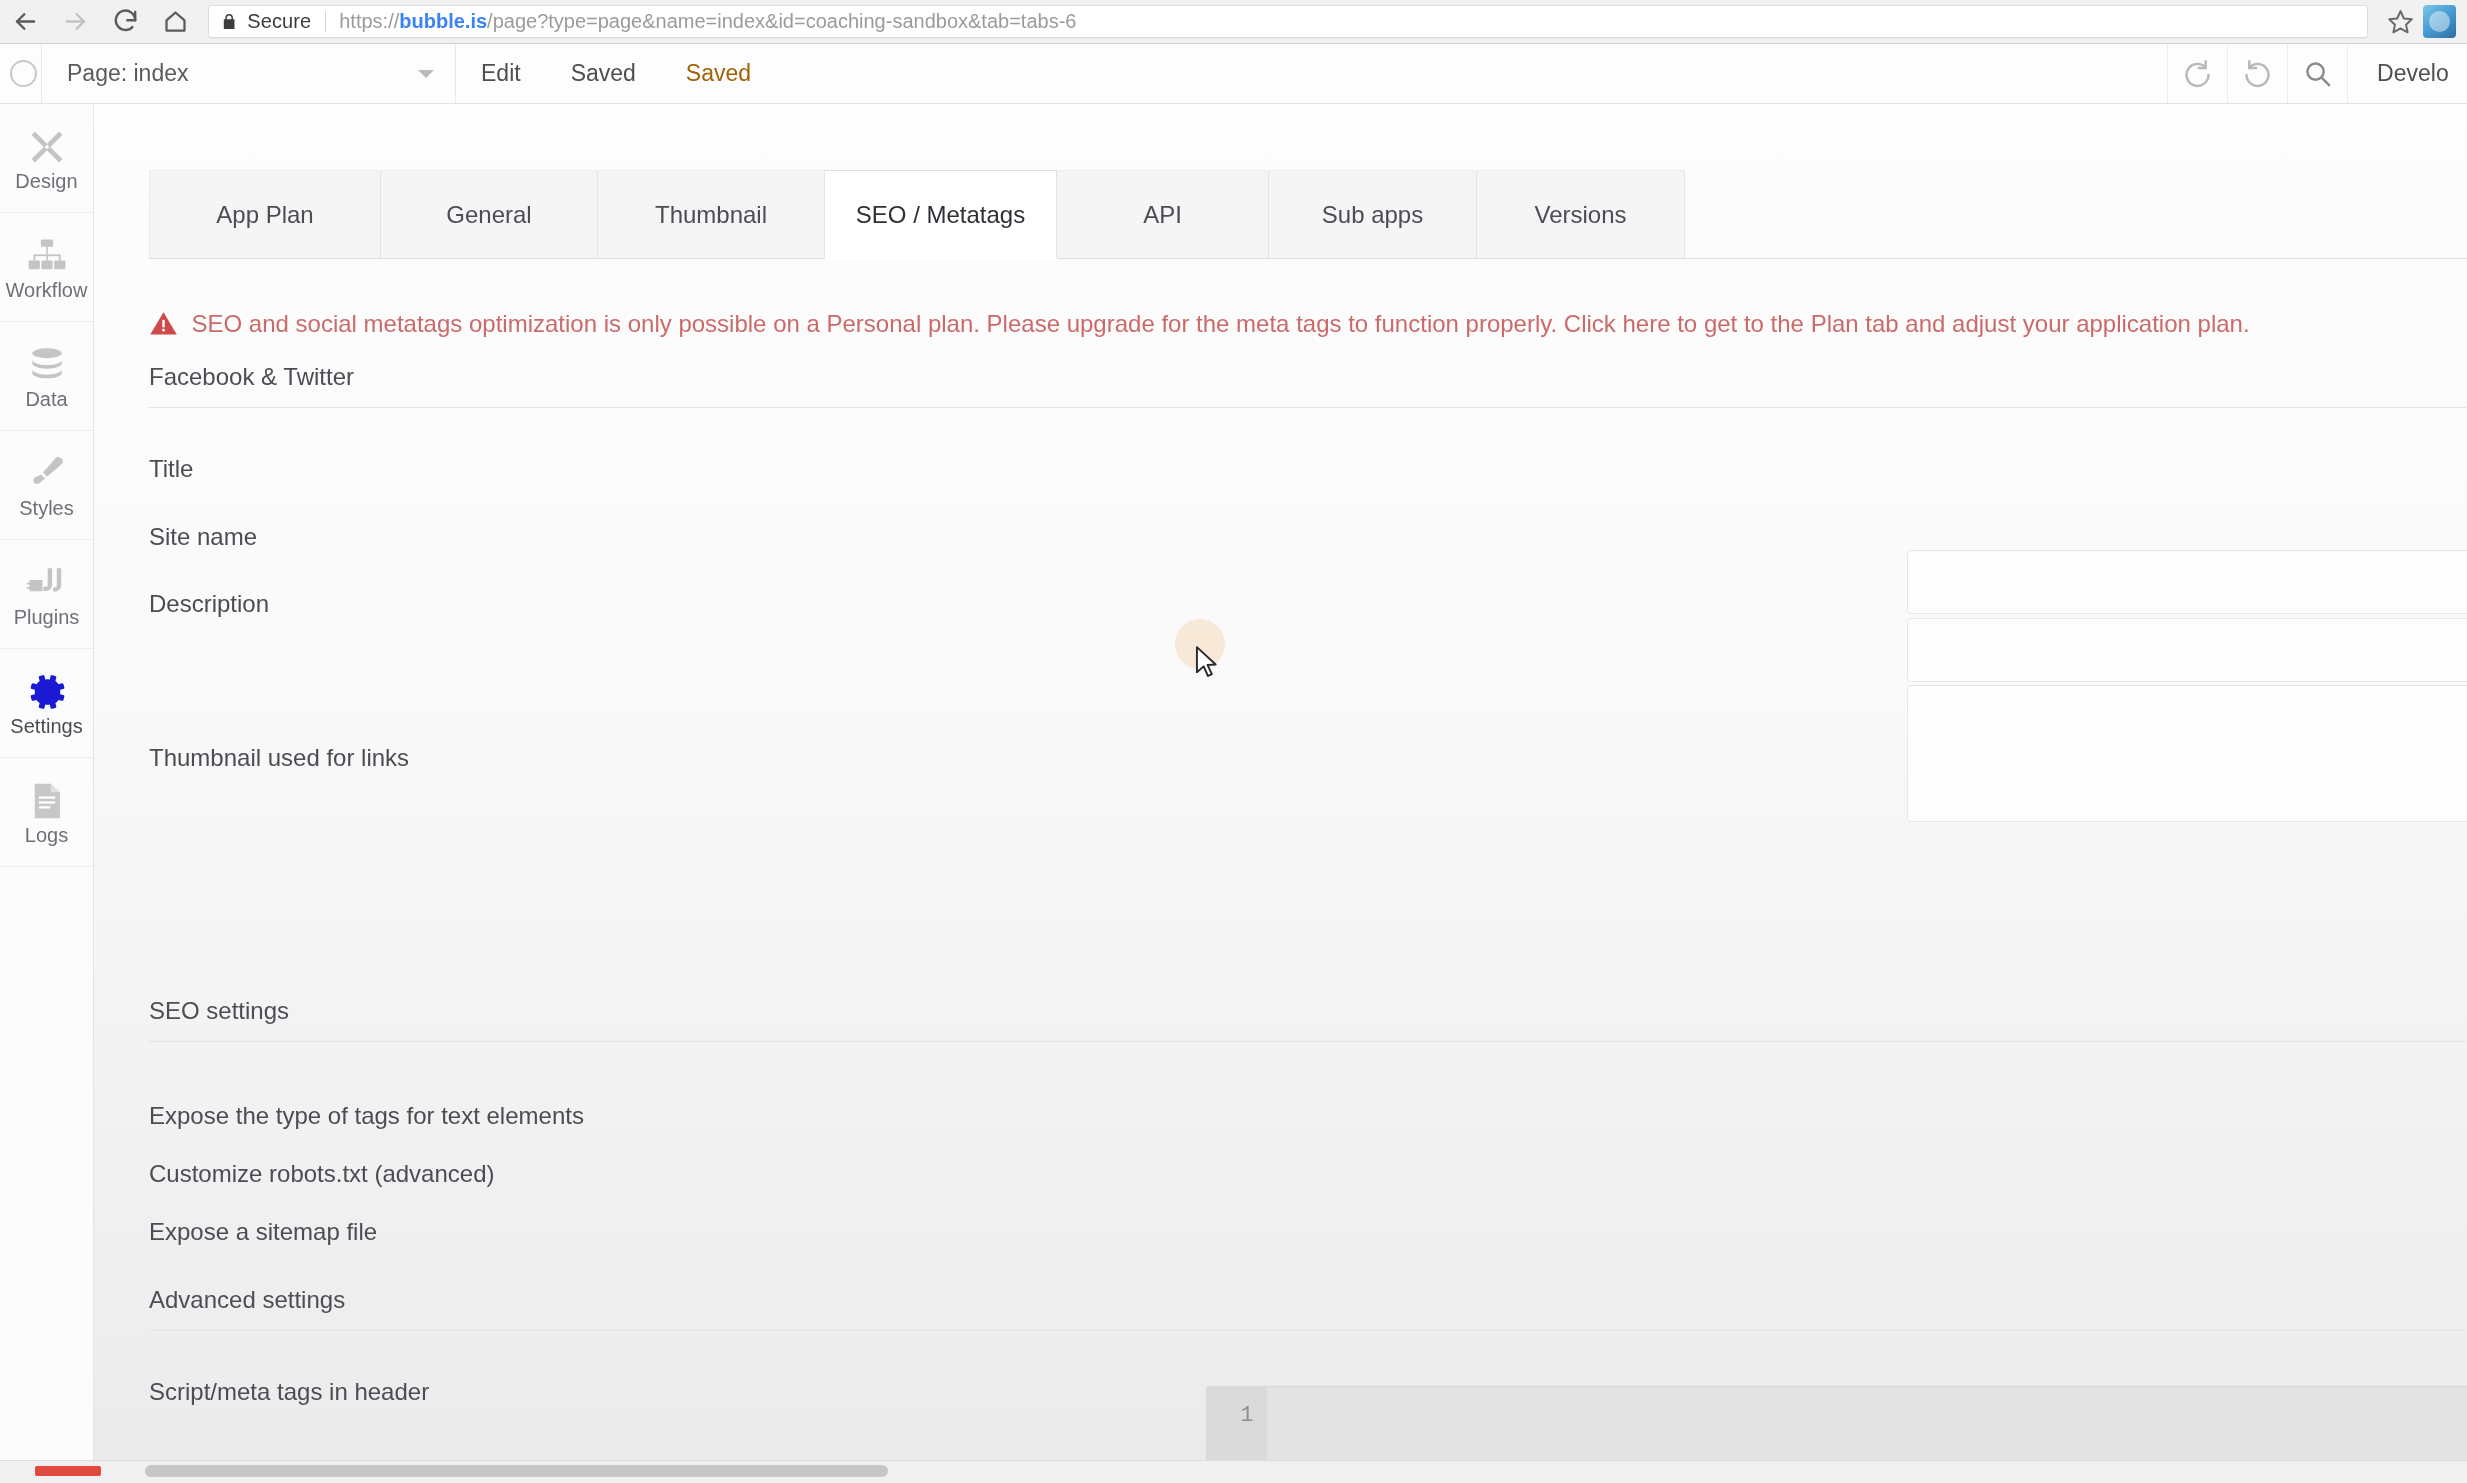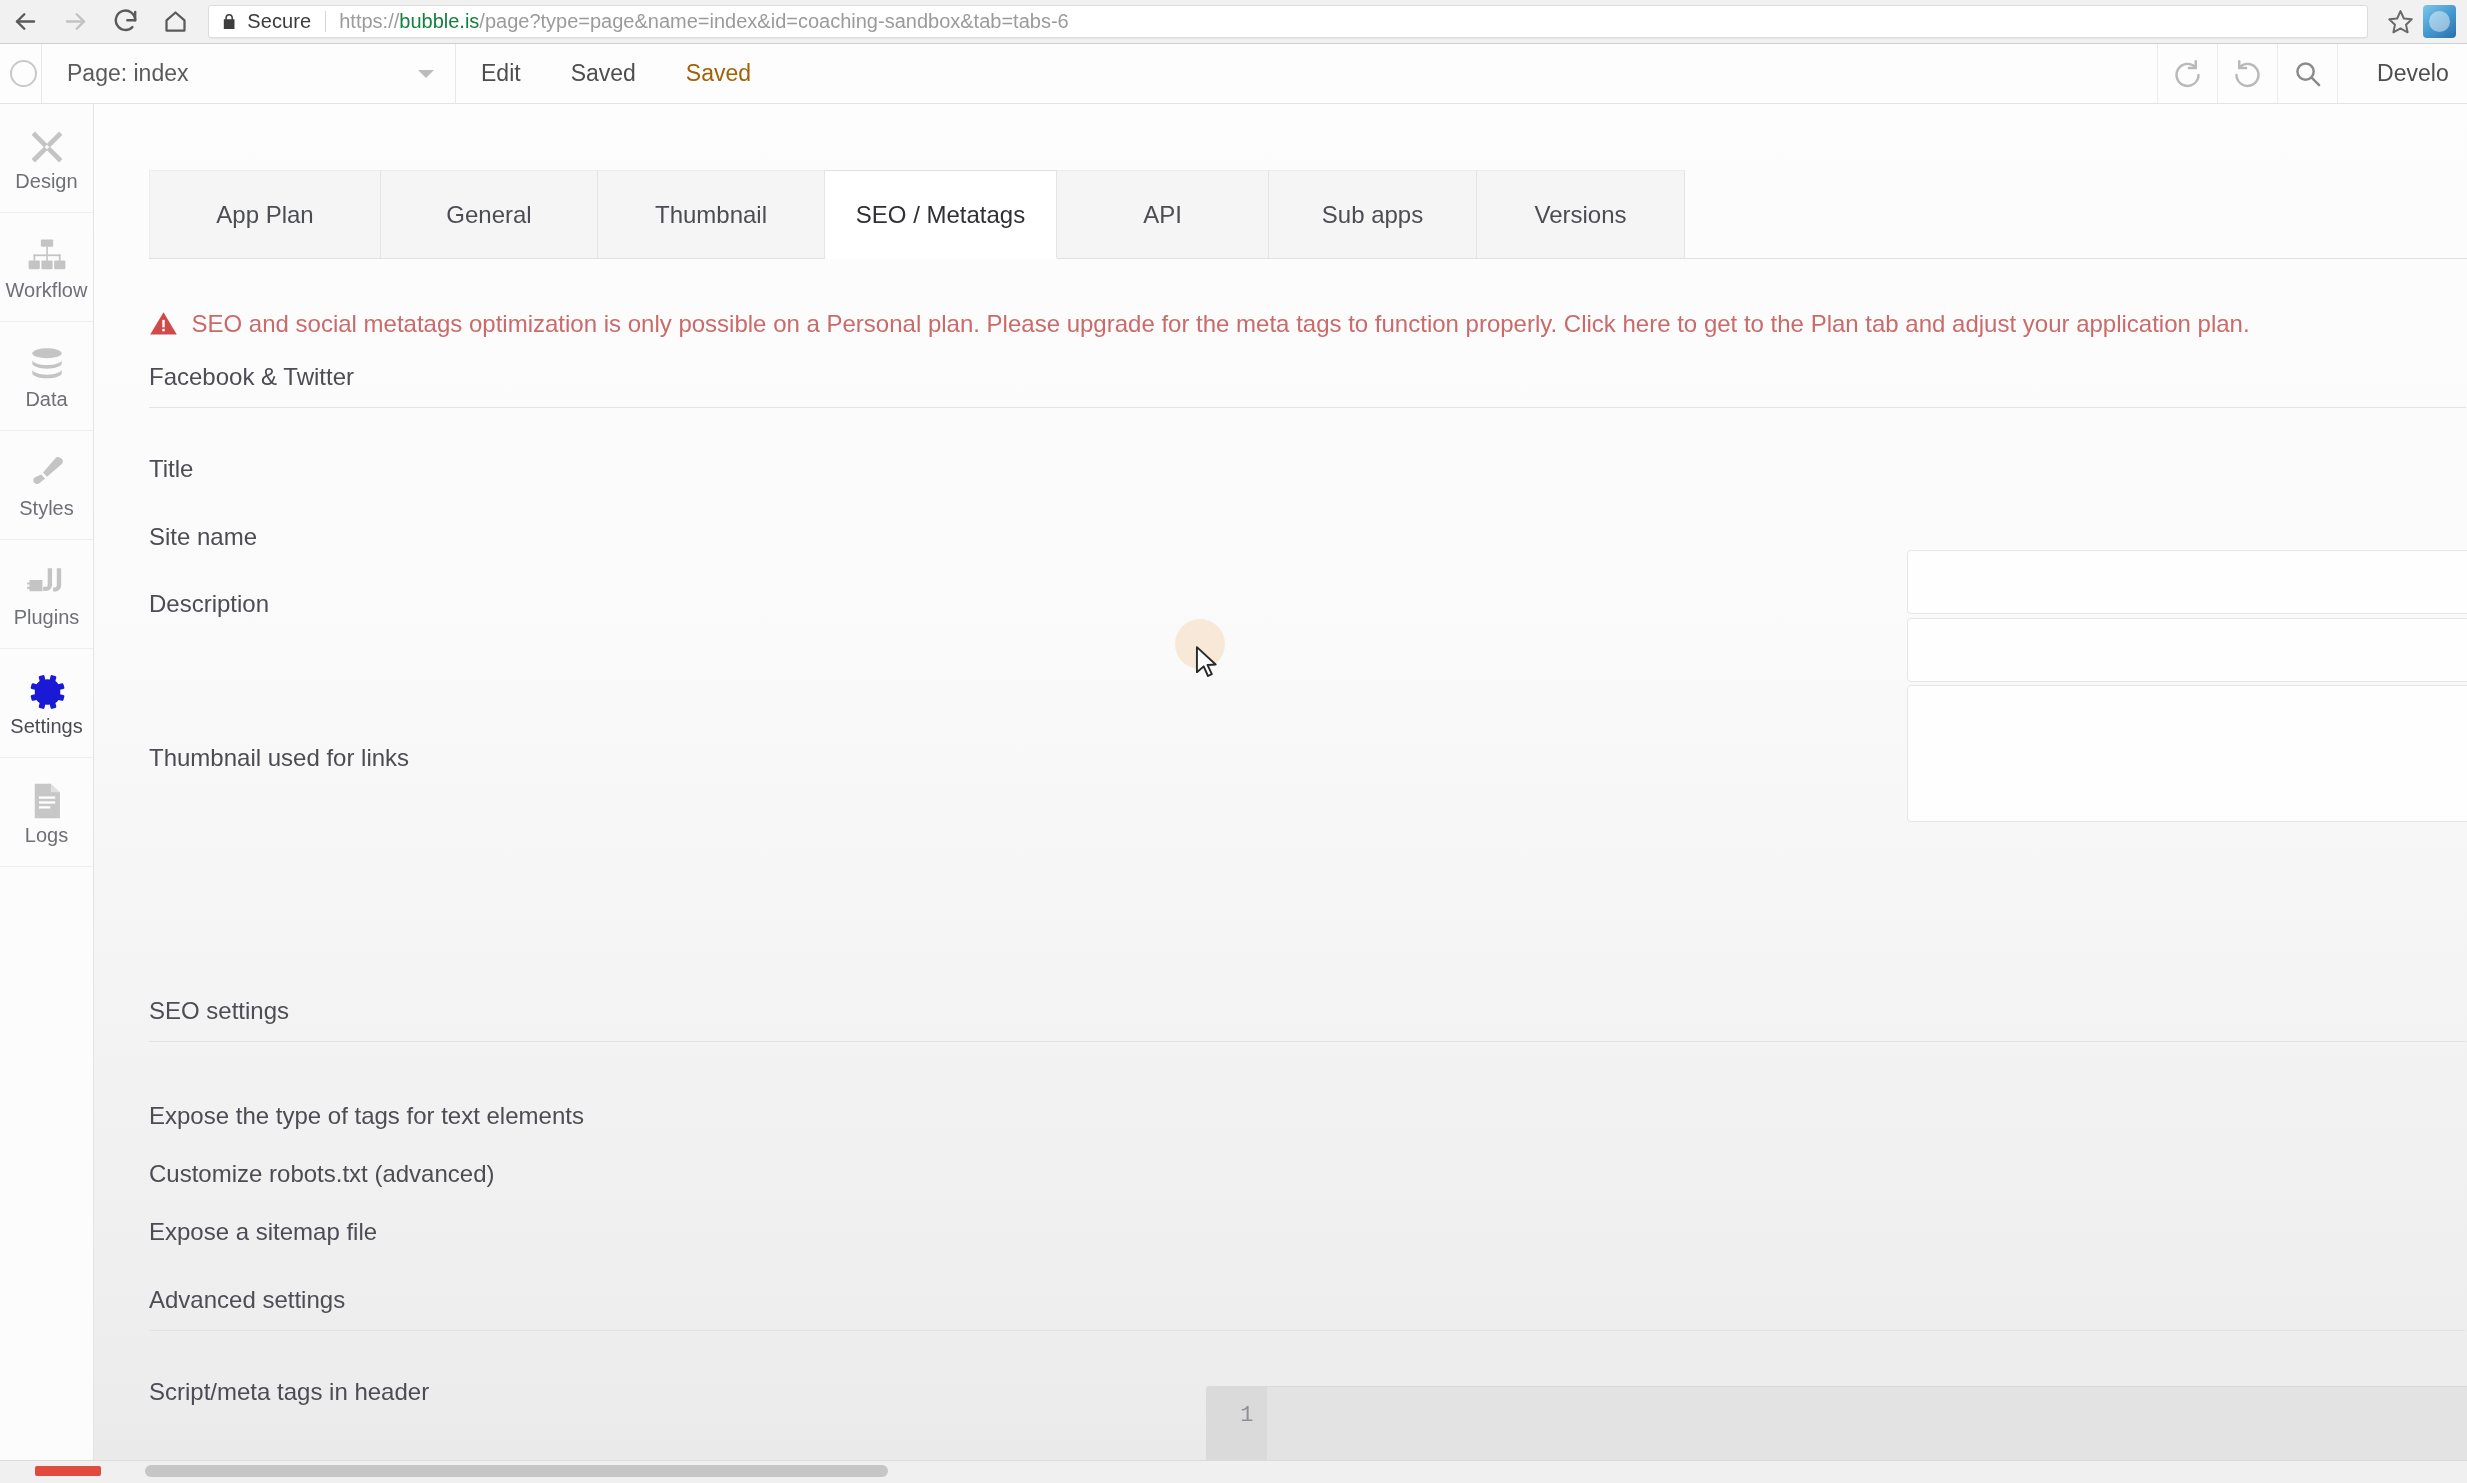--- a/index.html
+++ b/index.html
@@ -37,21 +37,21 @@
     padding: 0 11.6px;
     box-shadow: 0 1px 1px rgba(0,0,0,0.04);
   }
   #lock-icon { margin-right: 8.7px; display:flex; align-items:center; color:#3d3d3d; }
   #secure-label {
     font-size: 20px; color: #3b3b3b; letter-spacing: 0.1px;
     margin-right: 13.5px;
   }
   #omni-sep { width:1px; height:21px; background:#d4d4d4; margin-right: 13.5px; }
   #url-text { font-size: 20px; color: #9b9b9b; white-space: nowrap; overflow:hidden; }
-  #url-text b { color: #15803d; font-weight: 400; }
+  #url-text b { color: #3b82f6; font-weight: 700; }
   #star-icon { width: 46px; display:flex; align-items:center; justify-content:center; color:#6a6a6a;}
   #profile-avatar {
     width: 33px; height: 33px; margin-right: 11.6px; border-radius: 3.9px;
     background: linear-gradient(140deg,#7ec7e8 0%,#4a9fd4 45%,#2a6fa8 100%);
     position: relative; overflow:hidden; flex:none;
   }
   #profile-avatar::after{
     content:""; position:absolute; left:5.8px; top:5.8px; width:21px; height:21px;
     border-radius:50%; background:rgba(255,255,255,.45);
   }
@@ -89,21 +89,21 @@
     display:flex; align-items:center; padding: 0 25px;
     font-size: 23px; color: #4e4e4e;
   }
   .tb-link.muted { color: #a16207; }
   #toolbar-spacer { flex:1; }
   .tb-icon-btn {
     width: 60px; display:flex; align-items:center; justify-content:center;
     color:#b9b9b9; border-left: 1px solid #ececec;
   }
   #developer-label {
-    display:flex;align-items:center;padding-left:39px;font-size:23px;color:#4e4e4e;
+    display:flex;align-items:center;padding-left:29px;font-size:23px;color:#4e4e4e;
     border-left: 1px solid #ececec; padding-right: 19.3px;
   }
 
   
   #sidebar {
     position:absolute; top:104px; left:0;
     width: 94px; height: 1379px;
     background: #fcfcfd;
     border-right: 1px solid #e4e4e4;
   }

